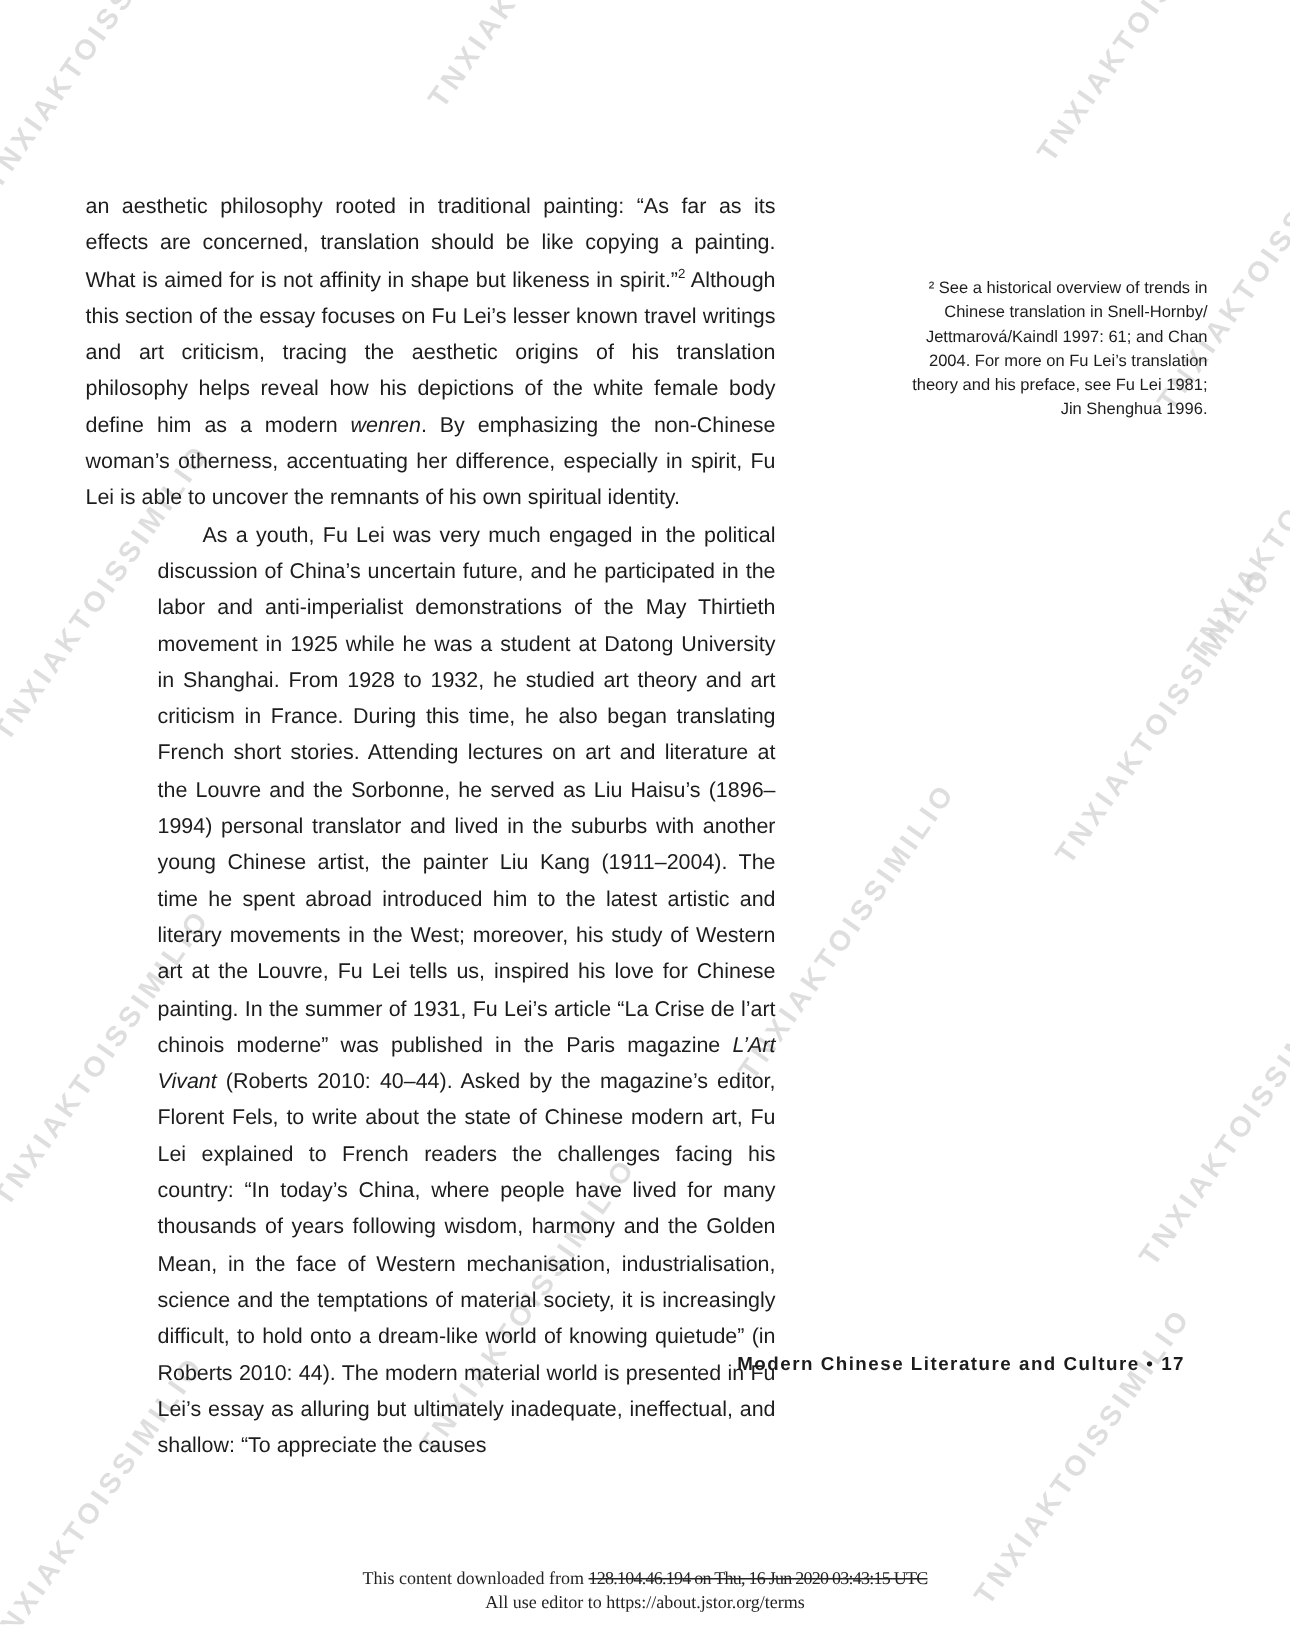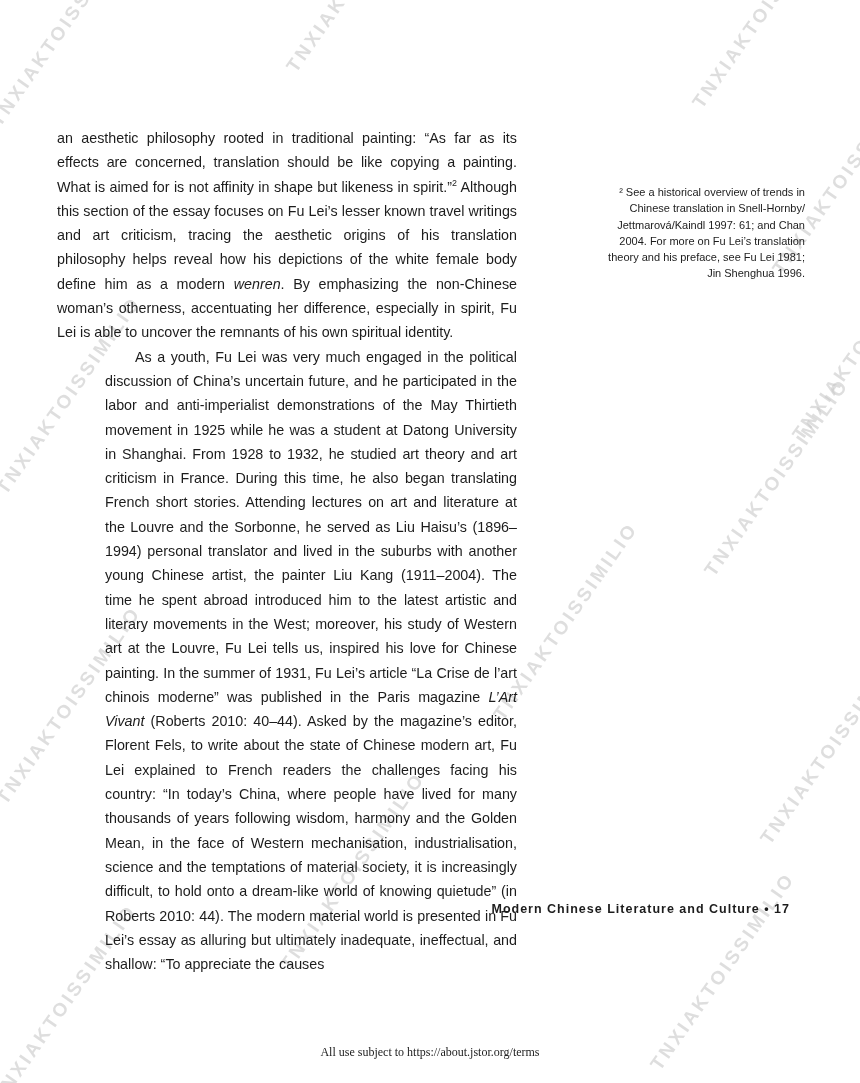--- a/index.html
+++ b/index.html
@@ -138,16 +138,19 @@
   <main class="text-column" id="article-body">
       <p class="para"><span>an aesthetic philosophy rooted in traditional painting: “As far as its effects are concerned, translation should be like copying a painting. What is aimed for is not affinity in shape but likeness in spirit.”</span><sup>2</sup><span> Although this section of the essay focuses on Fu Lei’s lesser known travel writings and art criticism, tracing the aesthetic origins of his translation philosophy helps reveal how his depictions of the white female body define him as a modern </span><i>wenren</i><span>. By emphasizing the non-Chinese woman’s otherness, accentuating her difference, especially in spirit, Fu Lei is able to uncover the remnants of his own spiritual identity.</span></p>
       <p class="para indent"><span>As a youth, Fu Lei was very much engaged in the political discussion of China’s uncertain future, and he participated in the labor and anti-imperialist demonstrations of the May Thirtieth movement in 1925 while he was a student at Datong University in Shanghai. From 1928 to 1932, he studied art theory and art criticism in France. During this time, he also began translating French short stories. Attending lectures on art and literature at the Louvre and the Sorbonne, he served as Liu Haisu’s (1896–1994) personal translator and lived in the suburbs with another young Chinese artist, the painter Liu Kang (1911–2004). The time he spent abroad introduced him to the latest artistic and literary movements in the West; moreover, his study of Western art at the Louvre, Fu Lei tells us, inspired his love for Chinese painting. In the summer of 1931, Fu Lei’s article “La Crise de l’art chinois moderne” was published in the Paris magazine </span><i>L’Art Vivant</i><span> (Roberts 2010: 40–44). Asked by the magazine’s editor, Florent Fels, to write about the state of Chinese modern art, Fu Lei explained to French readers the challenges facing his country: “In today’s China, where people have lived for many thousands of years following wisdom, harmony and the Golden Mean, in the face of Western mechanisation, industrialisation, science and the temptations of material society, it is increasingly difficult, to hold onto a dream-like world of knowing quietude” (in Roberts 2010: 44). The modern material world is presented in Fu Lei’s essay as alluring but ultimately inadequate, ineffectual, and shallow: “To appreciate the causes</span></p>
     </main>
 
   <aside class="sidenote">² See a historical overview of trends in Chinese translation in Snell-Hornby/ Jettmarová/Kaindl 1997: 61; and Chan 2004. For more on Fu Lei’s translation theory and his preface, see Fu Lei 1981; Jin Shenghua 1996.</aside>
 
   <div class="running-footer">Modern Chinese Literature and Culture • 17</div>
 
   <div class="jstor-footer">
-    <div>All use subject to https://about.jstor.org/terms</div>
+    <div>
+      <span>This content downloaded from </span><span class="obscured">128.104.46.194 on Thu, 16 Jun 2020 03:43:15 UTC</span>
+    </div>
+    <div>All use editor to https://about.jstor.org/terms</div>
   </div>
 
 </div>
 
 </body></html>

